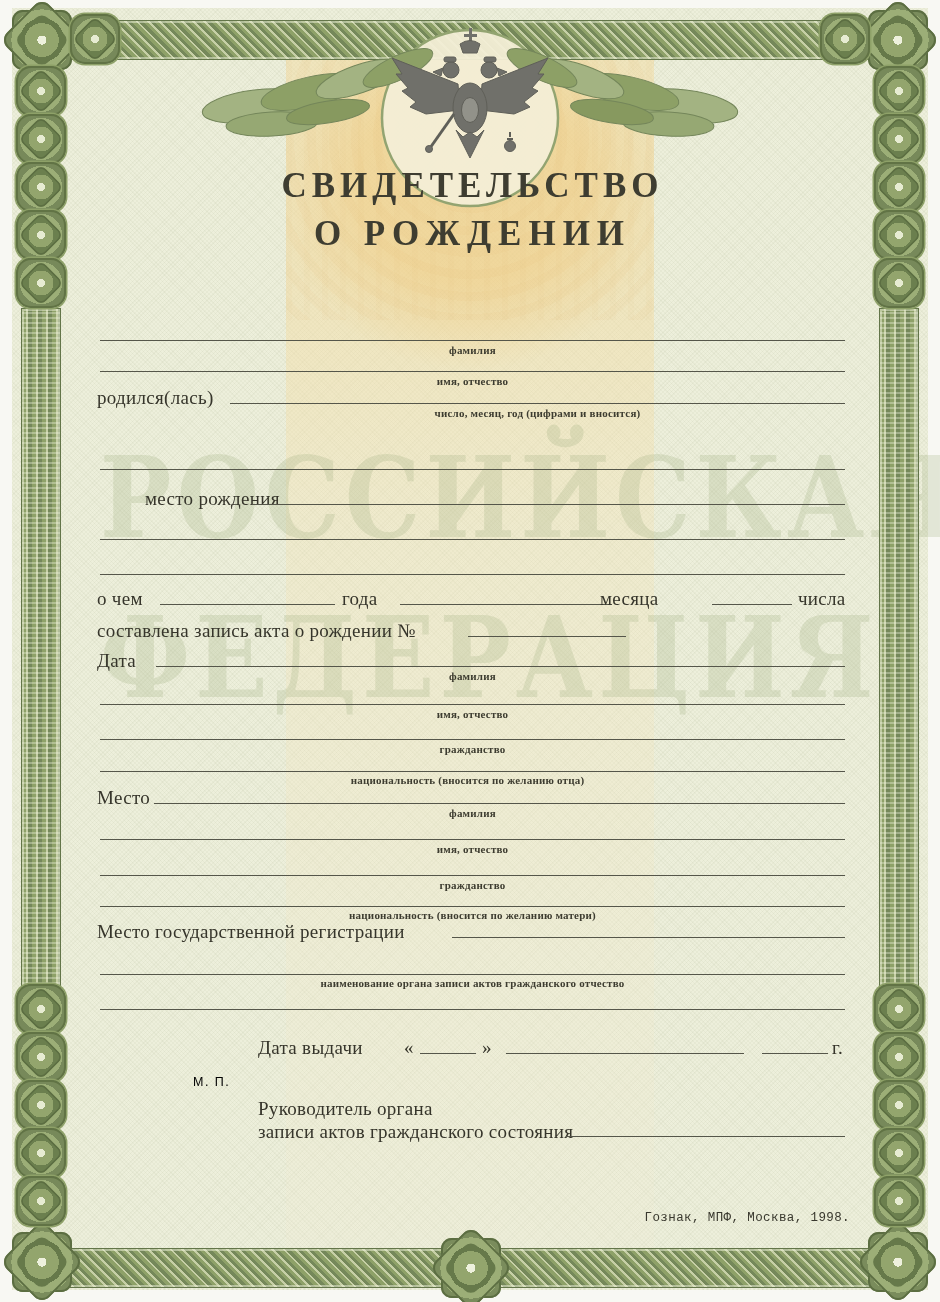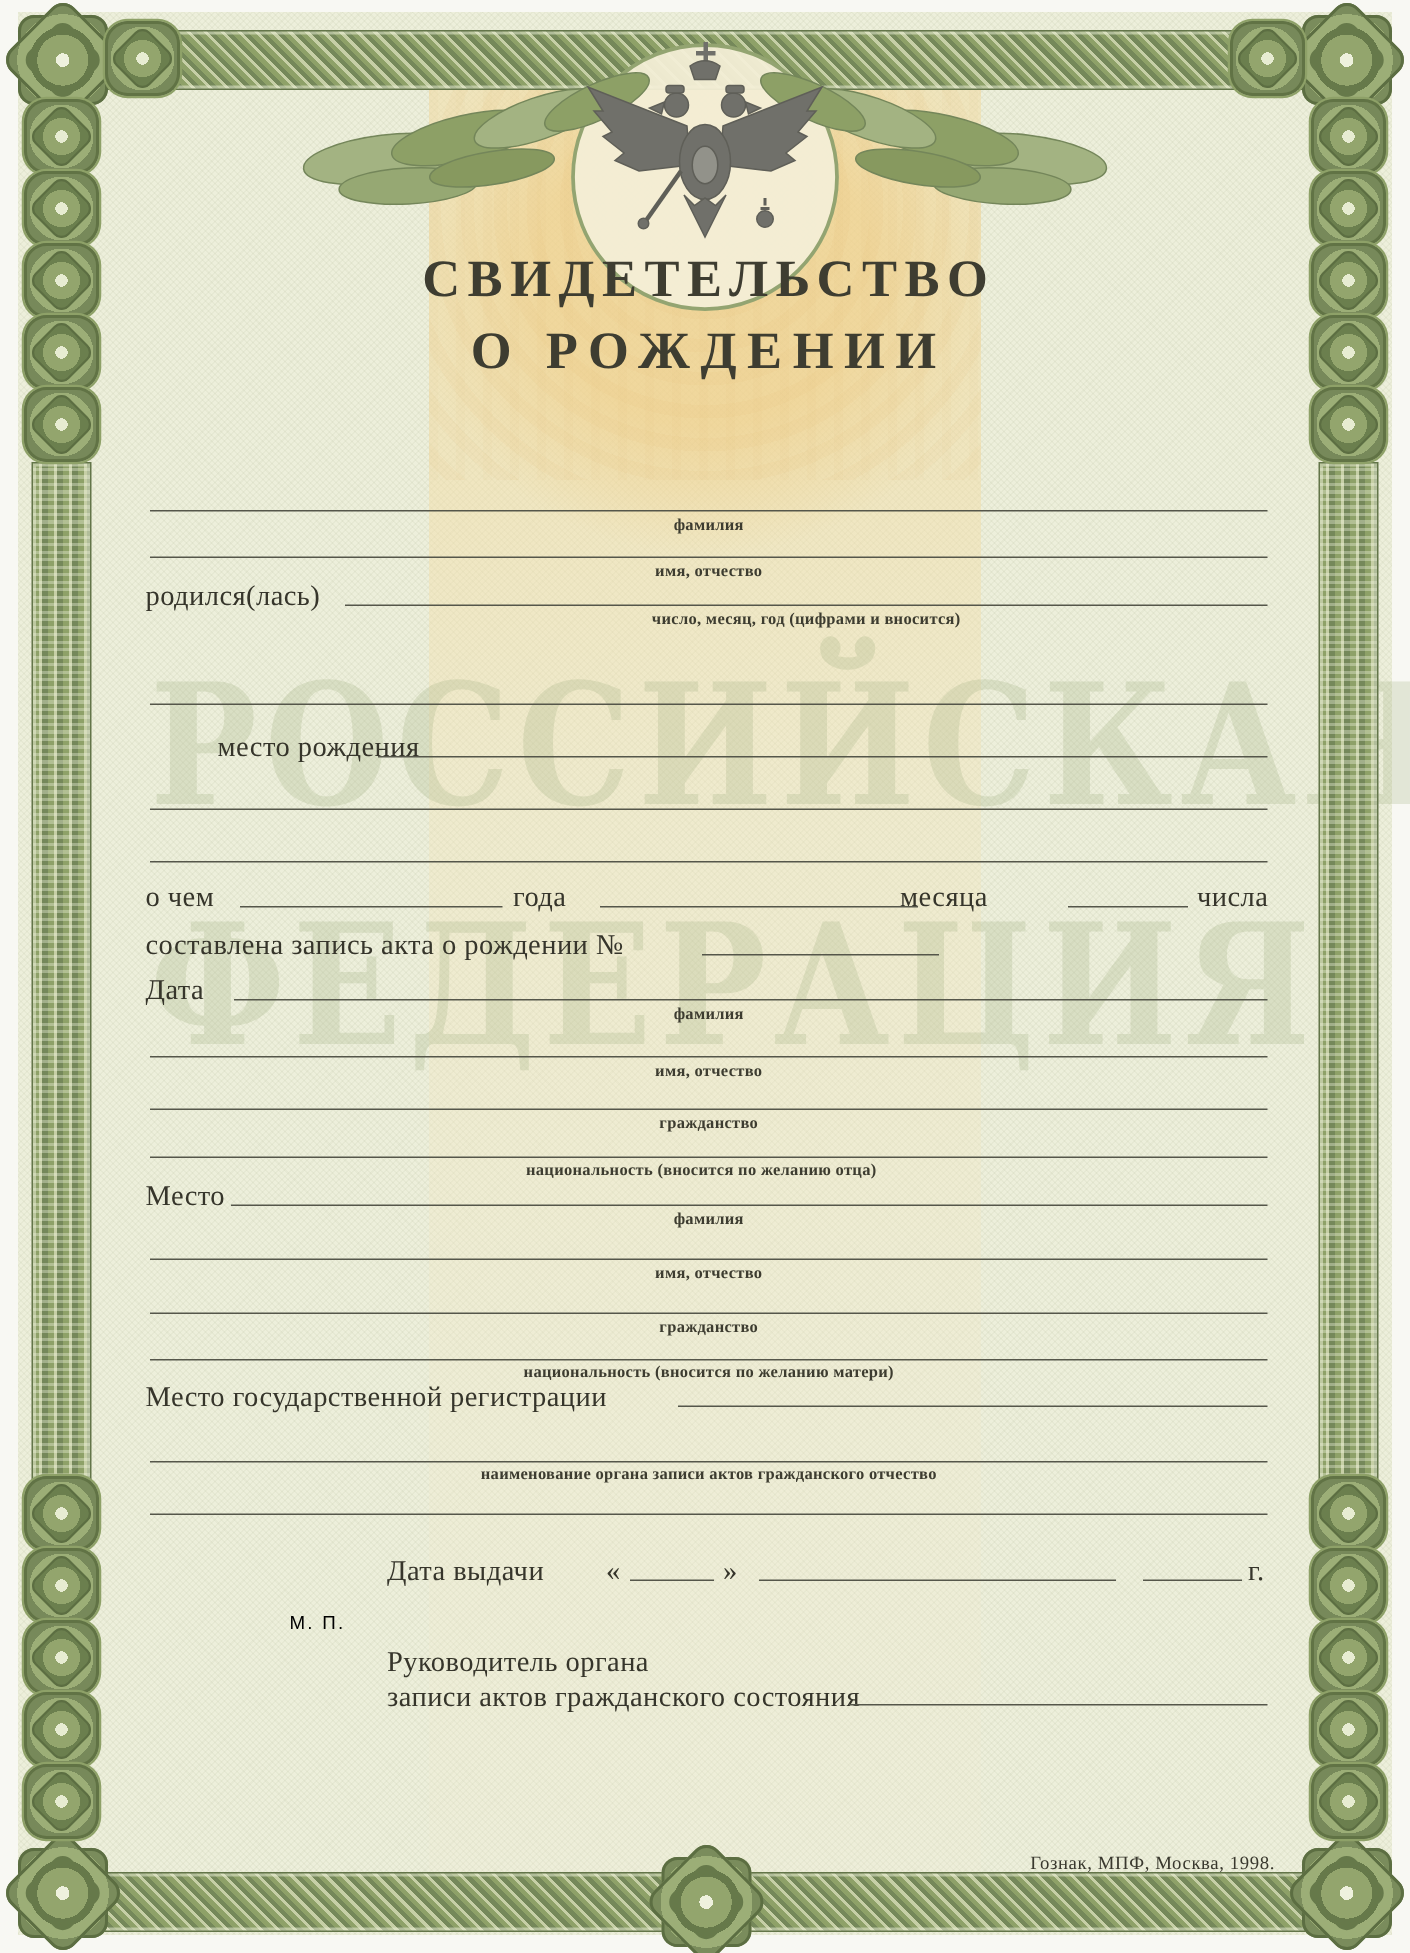--- a/index.html
+++ b/index.html
@@ -65,21 +65,21 @@
     background:radial-gradient(circle, #eef1dd 0 16%, #93a56d 16% 60%, #66794a 60% 100%);}
   
   .emblem-wrap{position:absolute;left:160px;top:6px;width:620px;height:210px;pointer-events:none;}
   
   .title{position:absolute;left:100px;width:745px;text-align:center;color:#3e3d31;
     font-weight:bold;font-size:35px;letter-spacing:5px;white-space:nowrap;}
   .lbl{position:absolute;font-size:19px;color:#36352b;white-space:nowrap;letter-spacing:.3px;}
   .cap{position:absolute;font-size:11px;font-weight:bold;color:#3d3c30;text-align:center;white-space:nowrap;letter-spacing:.2px;}
   .rule{position:absolute;height:0;border-bottom:1.5px solid #55564a;}
   .small{font-size:12.5px;letter-spacing:1.5px;color:#000000;}
-  .imprint{position:absolute;font-family:Liberation Serif, serif;font-size:12.5px;color:#393귀83;color:#39382e;letter-spacing:.4px;margin-top:24px;}
+  .imprint{position:absolute;font-family:Liberation Mono, monospace;font-size:12.5px;color:#393귀83;color:#39382e;letter-spacing:.4px;}
 </style>
 </head>
 <body>
 
 <div class="page"></div>
 <div class="fibers"></div>
 <div class="paper"></div>
 <div class="cream-column"></div>
 <div class="damask"></div>
 

